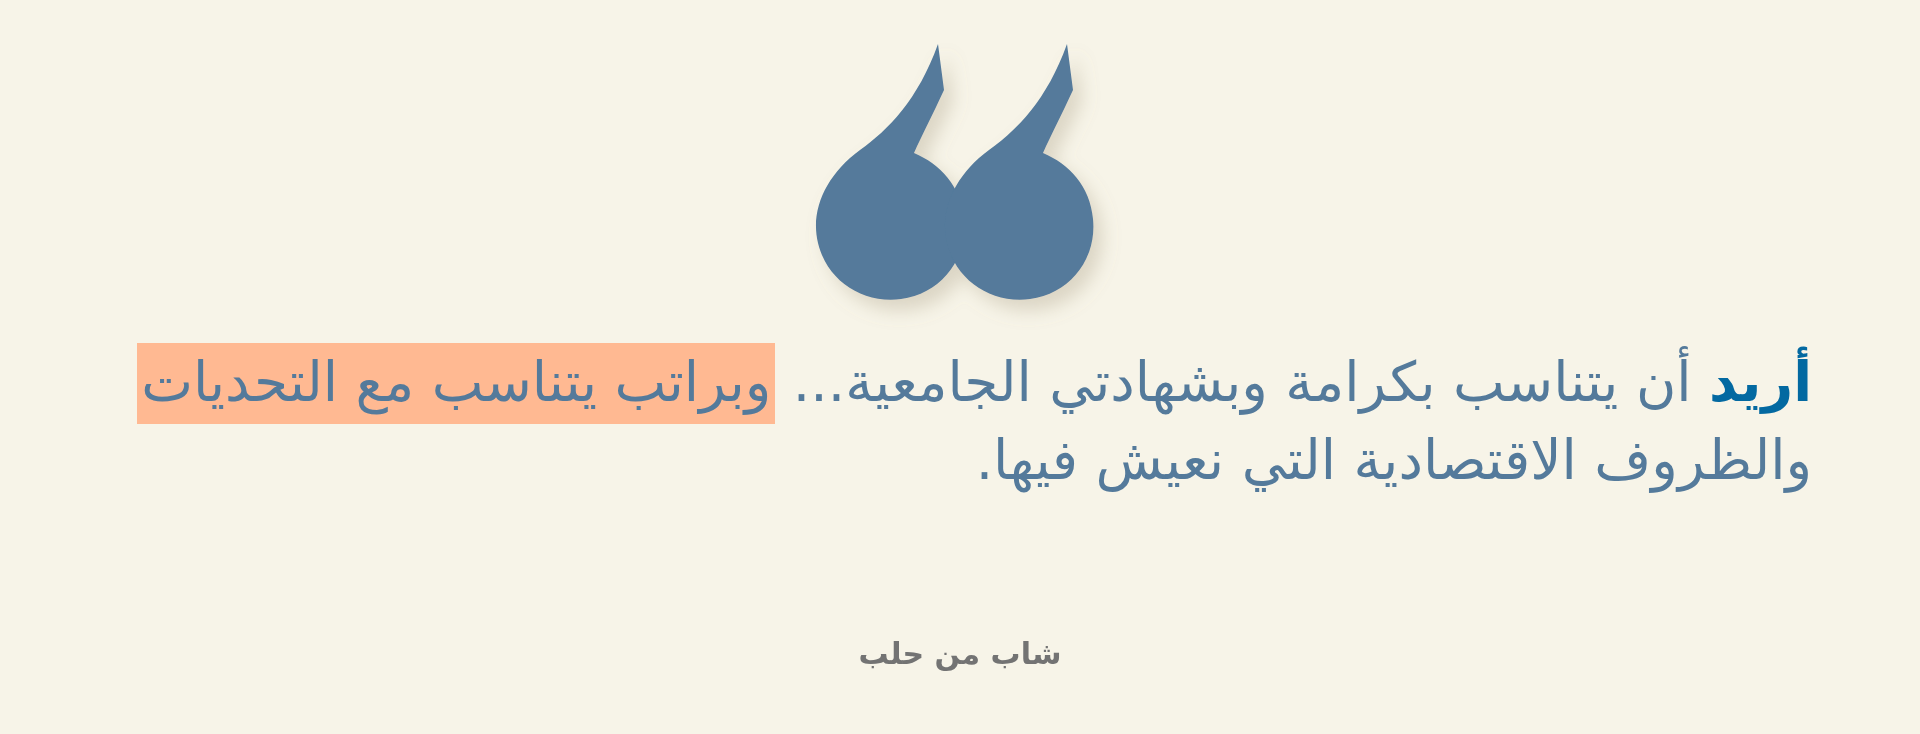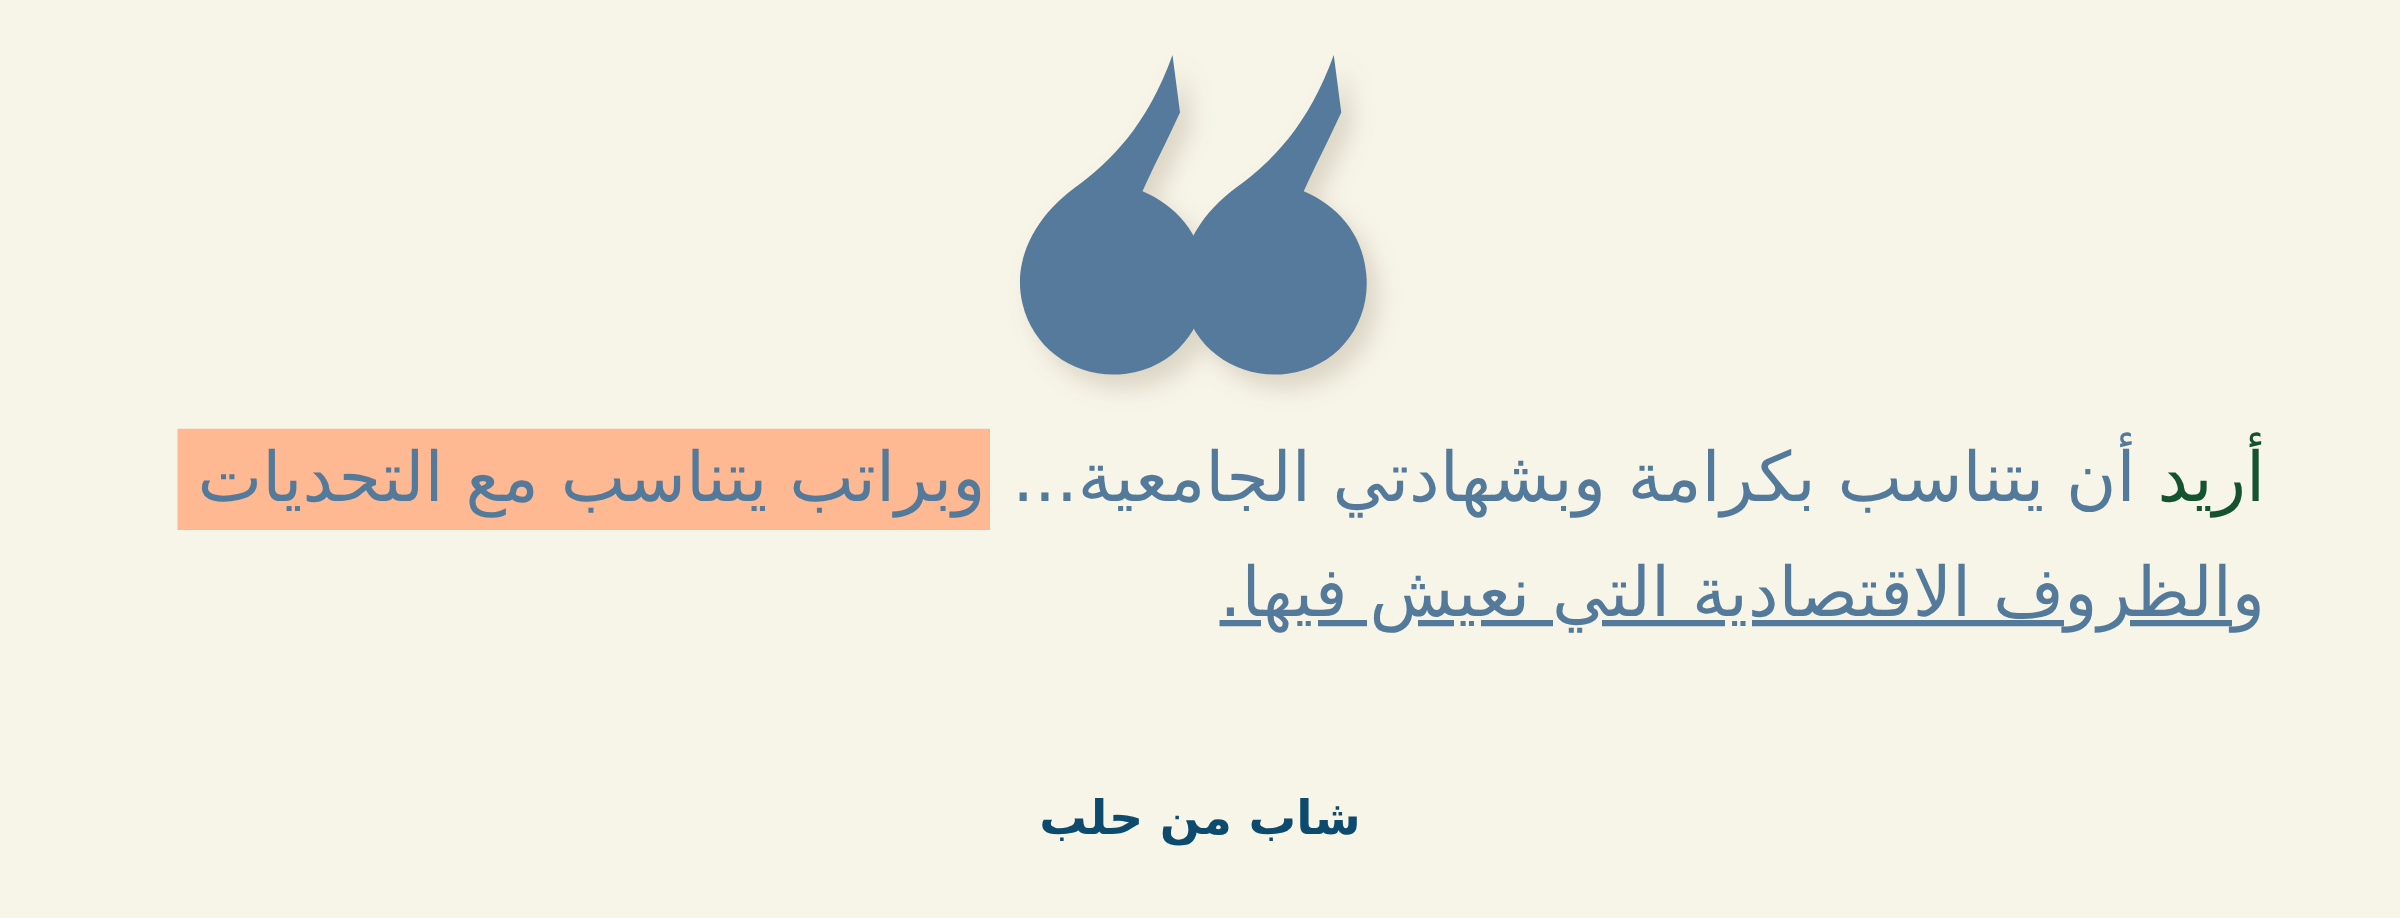--- a/index.html
+++ b/index.html
@@ -56,46 +56,45 @@
   }
   .quote-line {
     font-size: 55px;
     line-height: 74px;
     color: #547A9B;
     font-weight: 400;
     letter-spacing: 0;
     white-space: nowrap;
   }
   .quote-line.line-2 {
-    margin-top: 18px;
-    text-decoration: underline;
+    margin-top: 4px;
   }
   .lead-word {
-    font-weight: 400;
-    color: #14532d;
+    font-weight: 700;
+    color: #0369a1;
   }
   .hl {
     background: #FFB992;
-    padding: 7px 4px 10px 16px;
+    padding: 7px 4px 10px 4px;
     box-decoration-break: clone;
     -webkit-box-decoration-break: clone;
   }
 
   
   .attribution {
     position: absolute;
     top: 628px;
     left: 0;
     right: 0;
     text-align: center;
     direction: rtl;
-    font-size: 38px;
+    font-size: 30px;
     line-height: 52px;
     font-weight: 700;
-    color: #0c4a6e;
+    color: #737373;
     letter-spacing: 0.5px;
   }
 </style>
 </head>
 <body>
 
 <div class="quote-card">
 
   <div class="quote-mark-wrap">
     <svg viewBox="0 0 300 268" xmlns="http://www.w3.org/2000/svg" aria-hidden="true">

